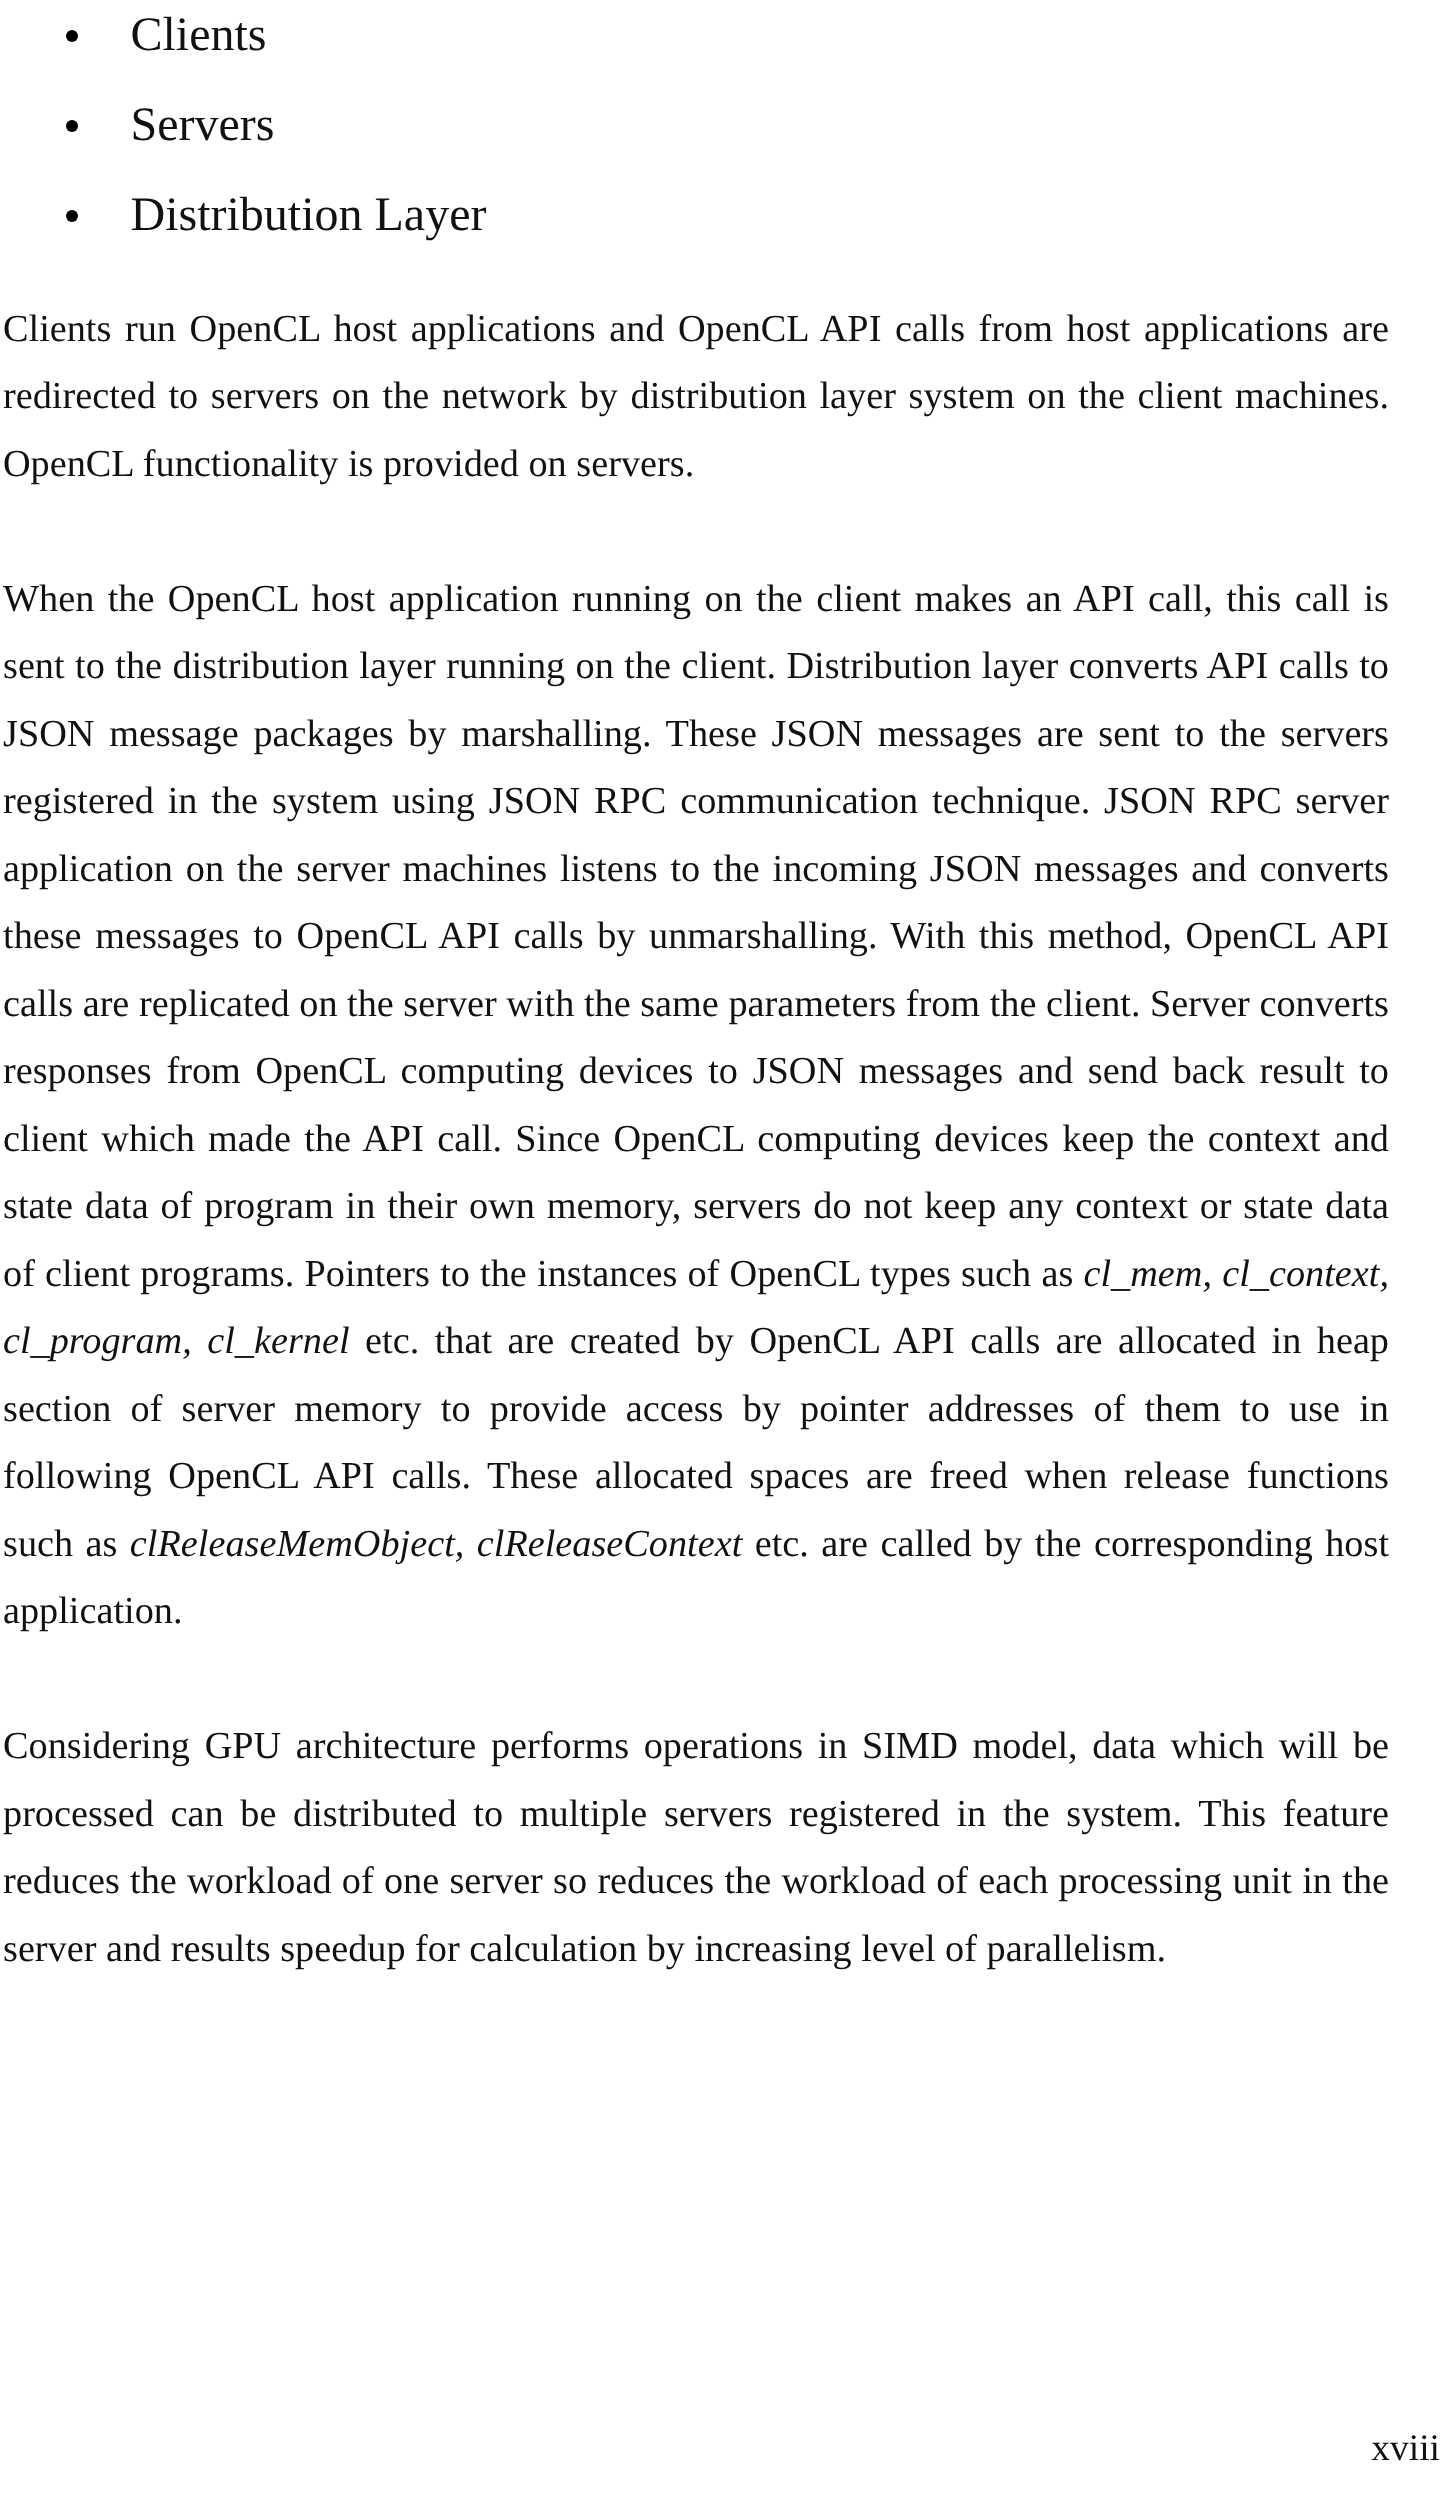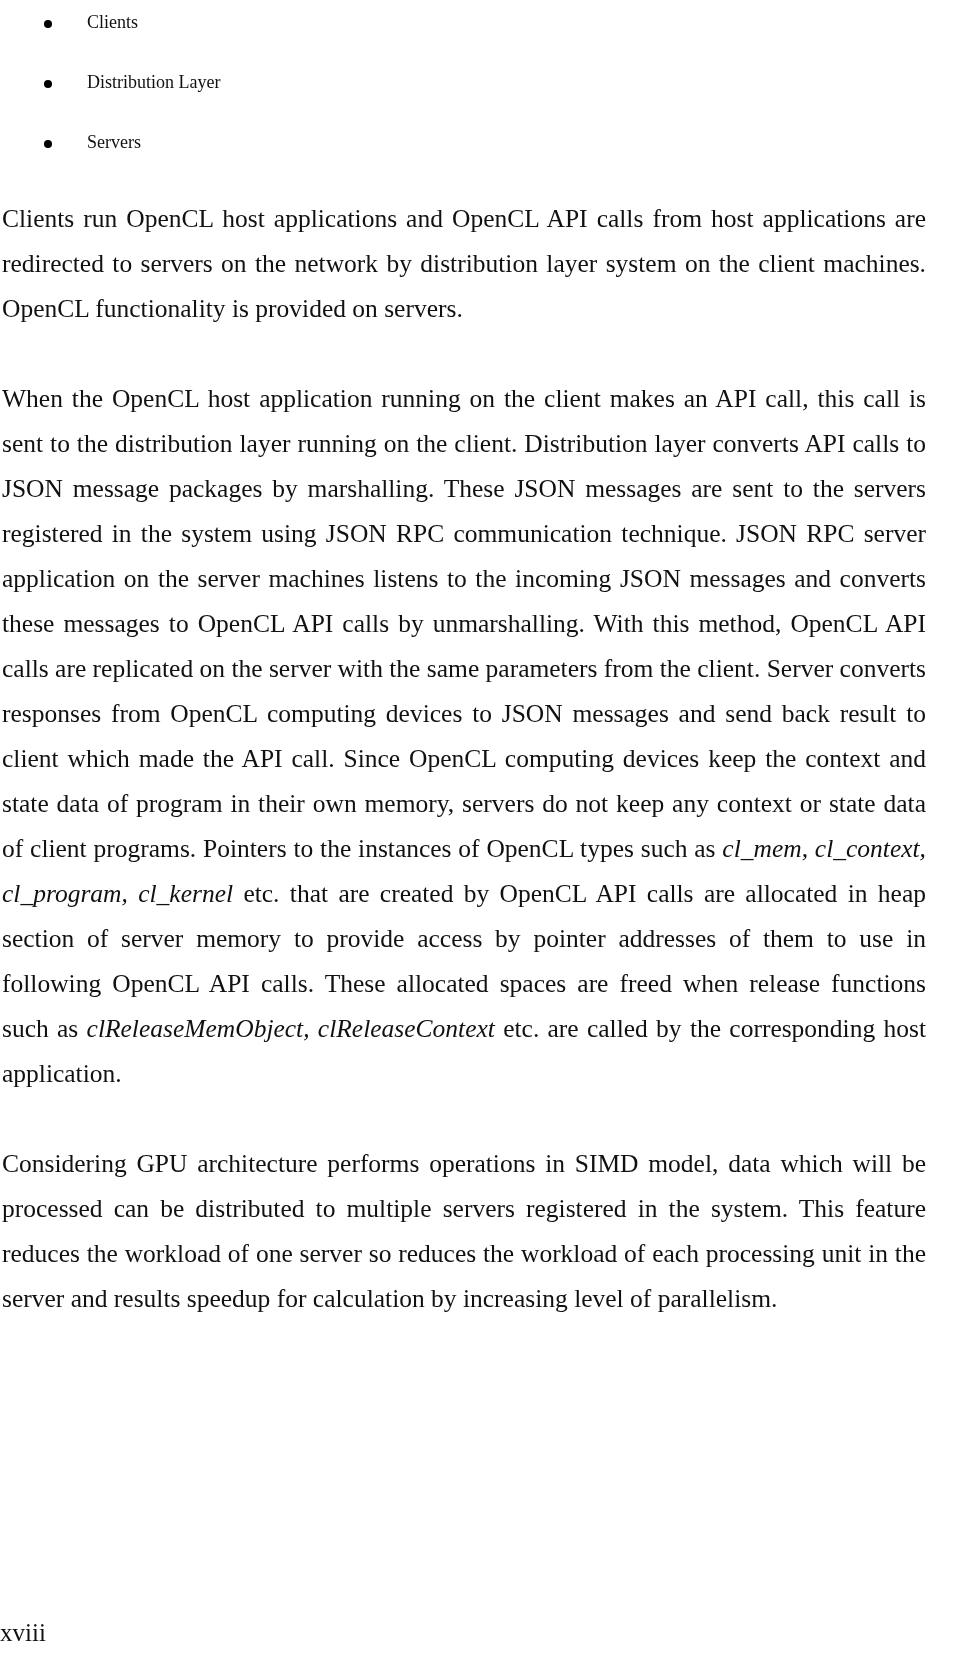--- a/index.html
+++ b/index.html
@@ -39,21 +39,21 @@
   .para-gap-small {
     height: 16px;
   }
   ul.bullets {
     list-style: none;
     margin: 0;
     padding: 0;
   }
   ul.bullets li {
     position: relative;
-    font-size: 18px;
+    font-size: 32px;
     line-height: 45px;
     height: 60px;
     padding-left: 85px;
     color: #111111;
   }
   ul.bullets li .bullet-dot {
     position: absolute;
     left: 42px;
     top: 20px;
     width: 8px;
@@ -66,21 +66,21 @@
     display: inline-block;
   }
   em.code-ital {
     font-style: italic;
   }
   .page-footer {
     position: absolute;
     left: 0;
     right: 0;
     bottom: 22px;
-    text-align: left;
+    text-align: right;
     font-size: 25px;
     line-height: 30px;
     color: #111111;
     font-family: "Liberation Serif", "DejaVu Serif", serif;
   }
   .inline-run { white-space: normal; }
 </style>
 </head>
 <body>
 
@@ -89,25 +89,25 @@
   <div class="body-col">
 
 
     <ul class="bullets">
       <li>
         <span class="bullet-dot"></span>
         <span class="bullet-text">Clients</span>
       </li>
       <li>
         <span class="bullet-dot"></span>
-        <span class="bullet-text">Distribution Layer</span>
+        <span class="bullet-text">Servers</span>
       </li>
       <li>
         <span class="bullet-dot"></span>
-        <span class="bullet-text">Servers</span>
+        <span class="bullet-text">Distribution Layer</span>
       </li>
     </ul>
 
     <div class="para-gap-small"></div>
 
     <p class="para">Clients run OpenCL host applications and OpenCL API calls from host applications are redirected to servers on the network by distribution layer system on the client machines. OpenCL functionality is provided on servers.</p>
 
     <div class="para-gap"></div>
 
     <p class="para"><span class="inline-run">When the OpenCL host application running on the client makes an API call, this call is sent to the distribution layer running on the client. Distribution layer converts API calls to JSON message packages by marshalling. These JSON messages are sent to the servers registered in the system using JSON RPC communication technique. JSON RPC server application on the server machines listens to the incoming JSON messages and converts these messages to OpenCL API calls by unmarshalling. With this method, OpenCL API calls are replicated on the server with the same parameters from the client. Server converts responses from OpenCL computing devices to JSON messages and send back result to client which made the API call. Since OpenCL computing devices keep the context and state data of program in their own memory, servers do not keep any context or state data of client programs. Pointers to the instances of OpenCL types such as </span><em class="code-ital">cl_mem, cl_context, cl_program, cl_kernel</em><span class="inline-run"> etc. that are created by OpenCL API calls are allocated in heap section of server memory to provide access by pointer addresses of them to use in following OpenCL API calls. These allocated spaces are freed when release functions such as </span><em class="code-ital">clReleaseMemObject, clReleaseContext</em><span class="inline-run"> etc. are called by the corresponding host application.</span></p>

